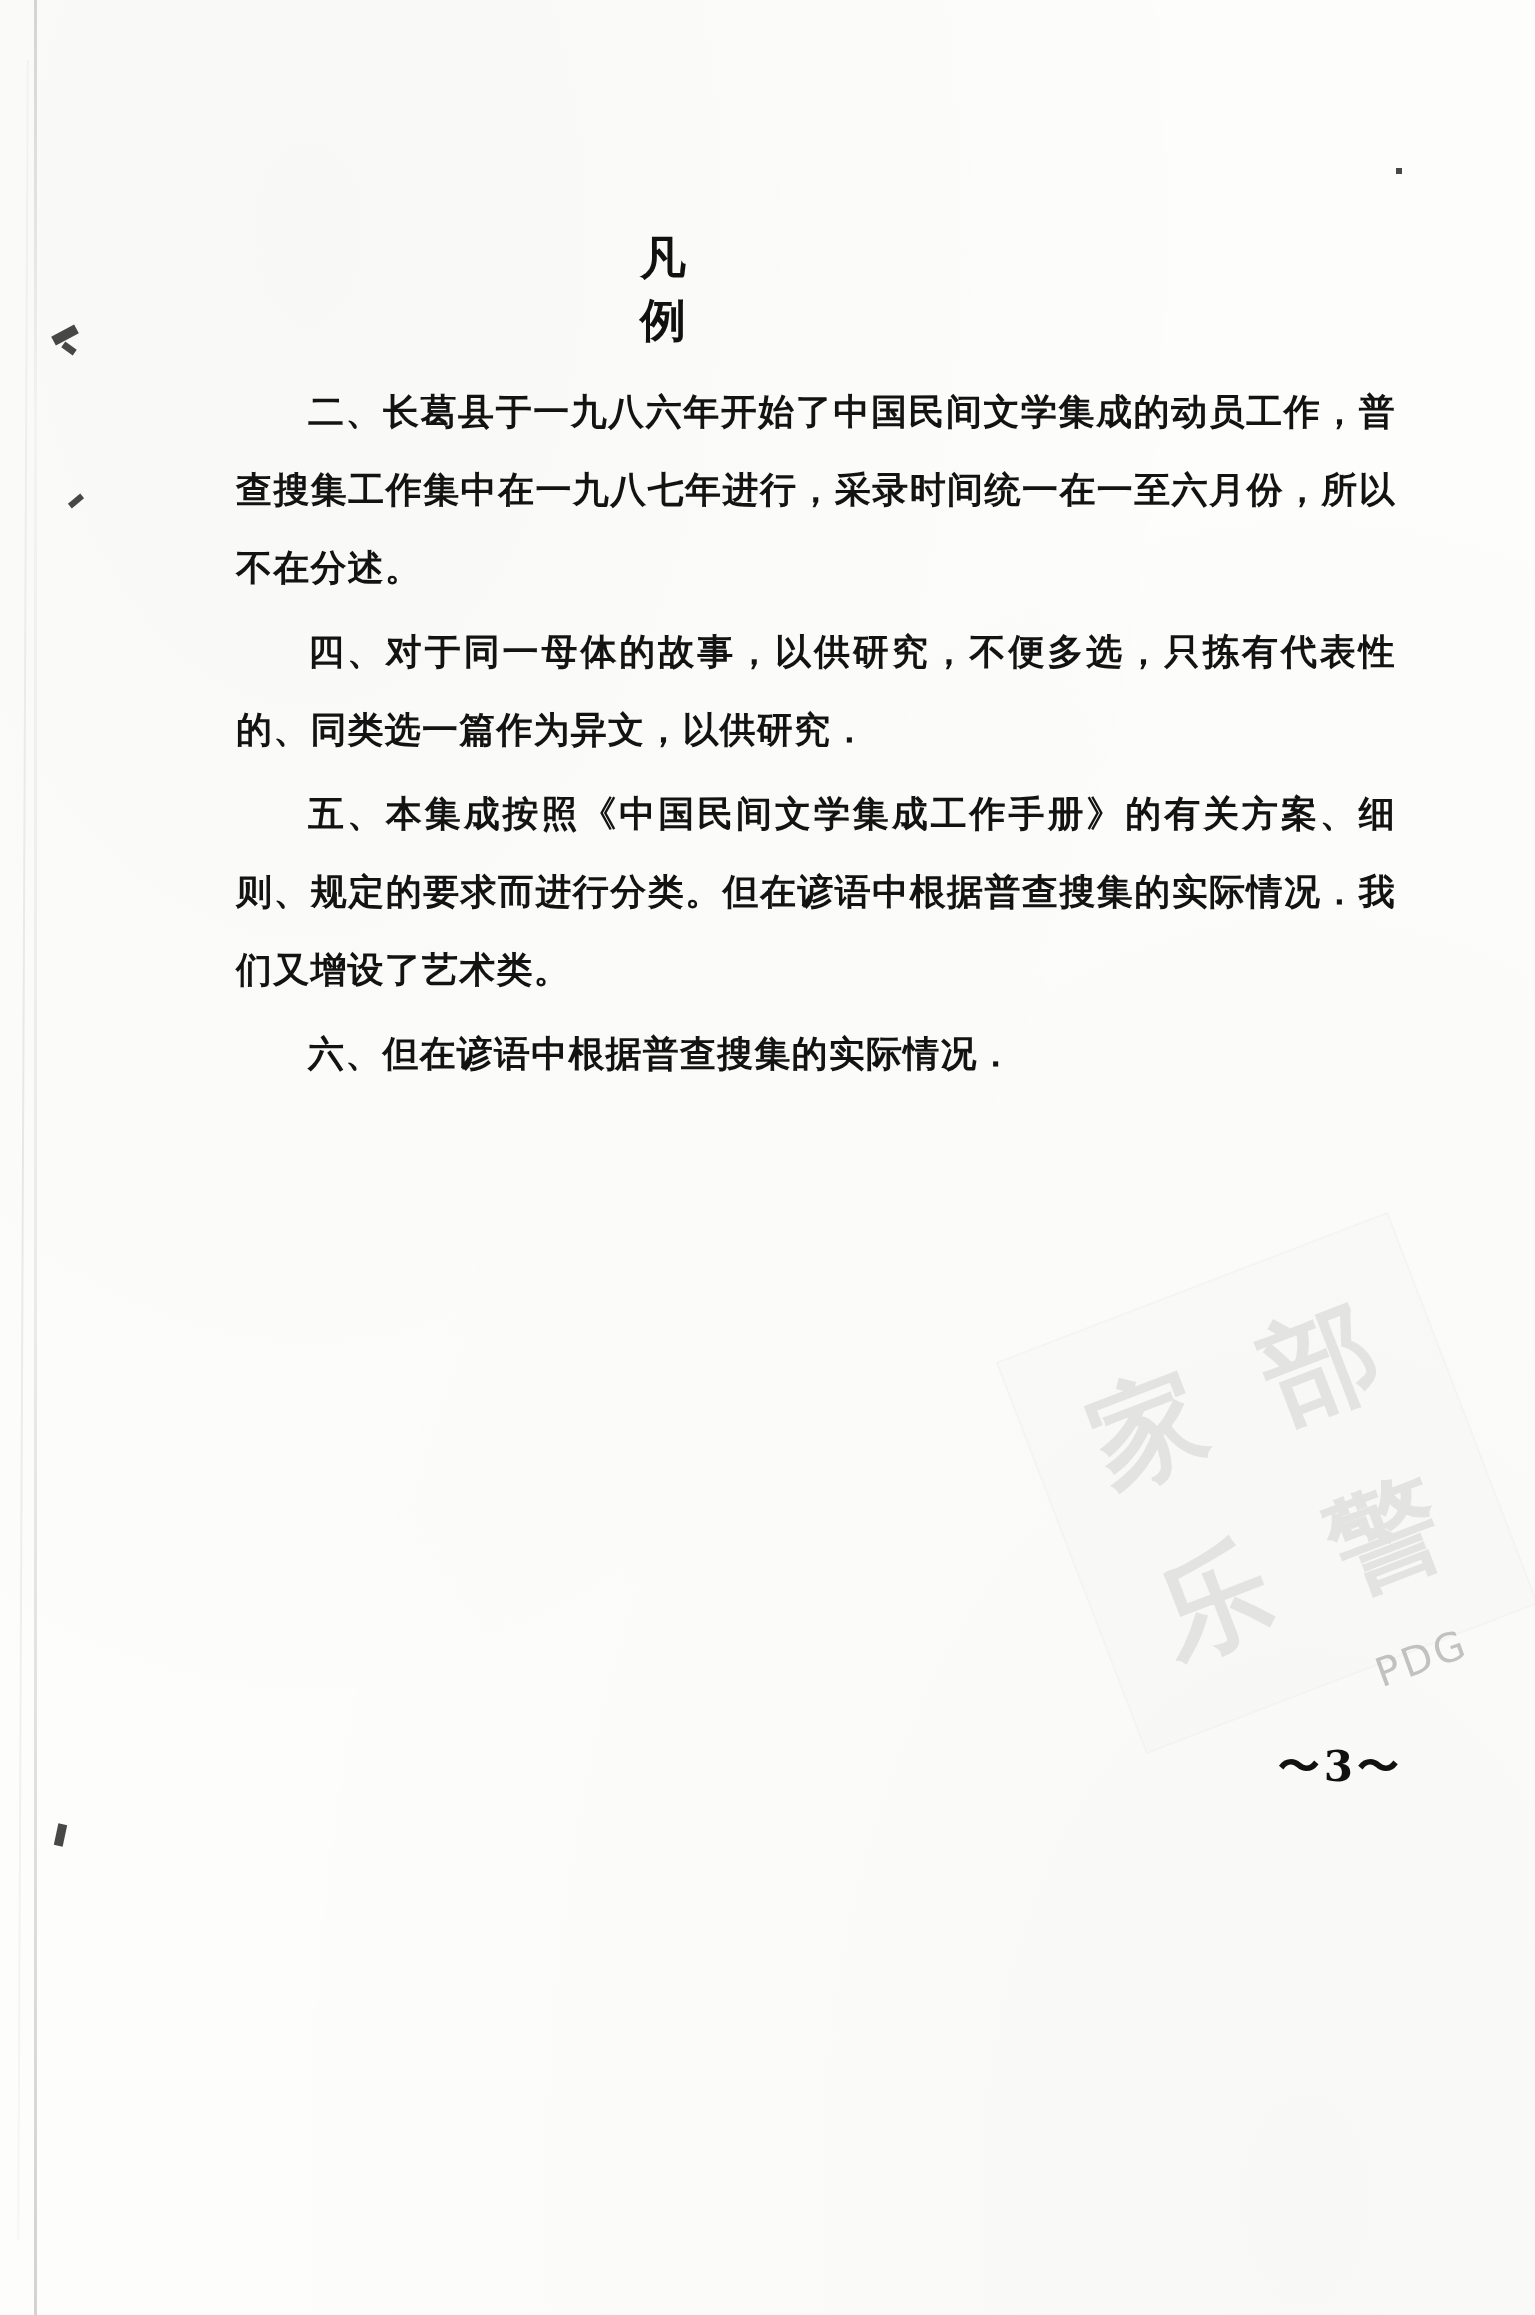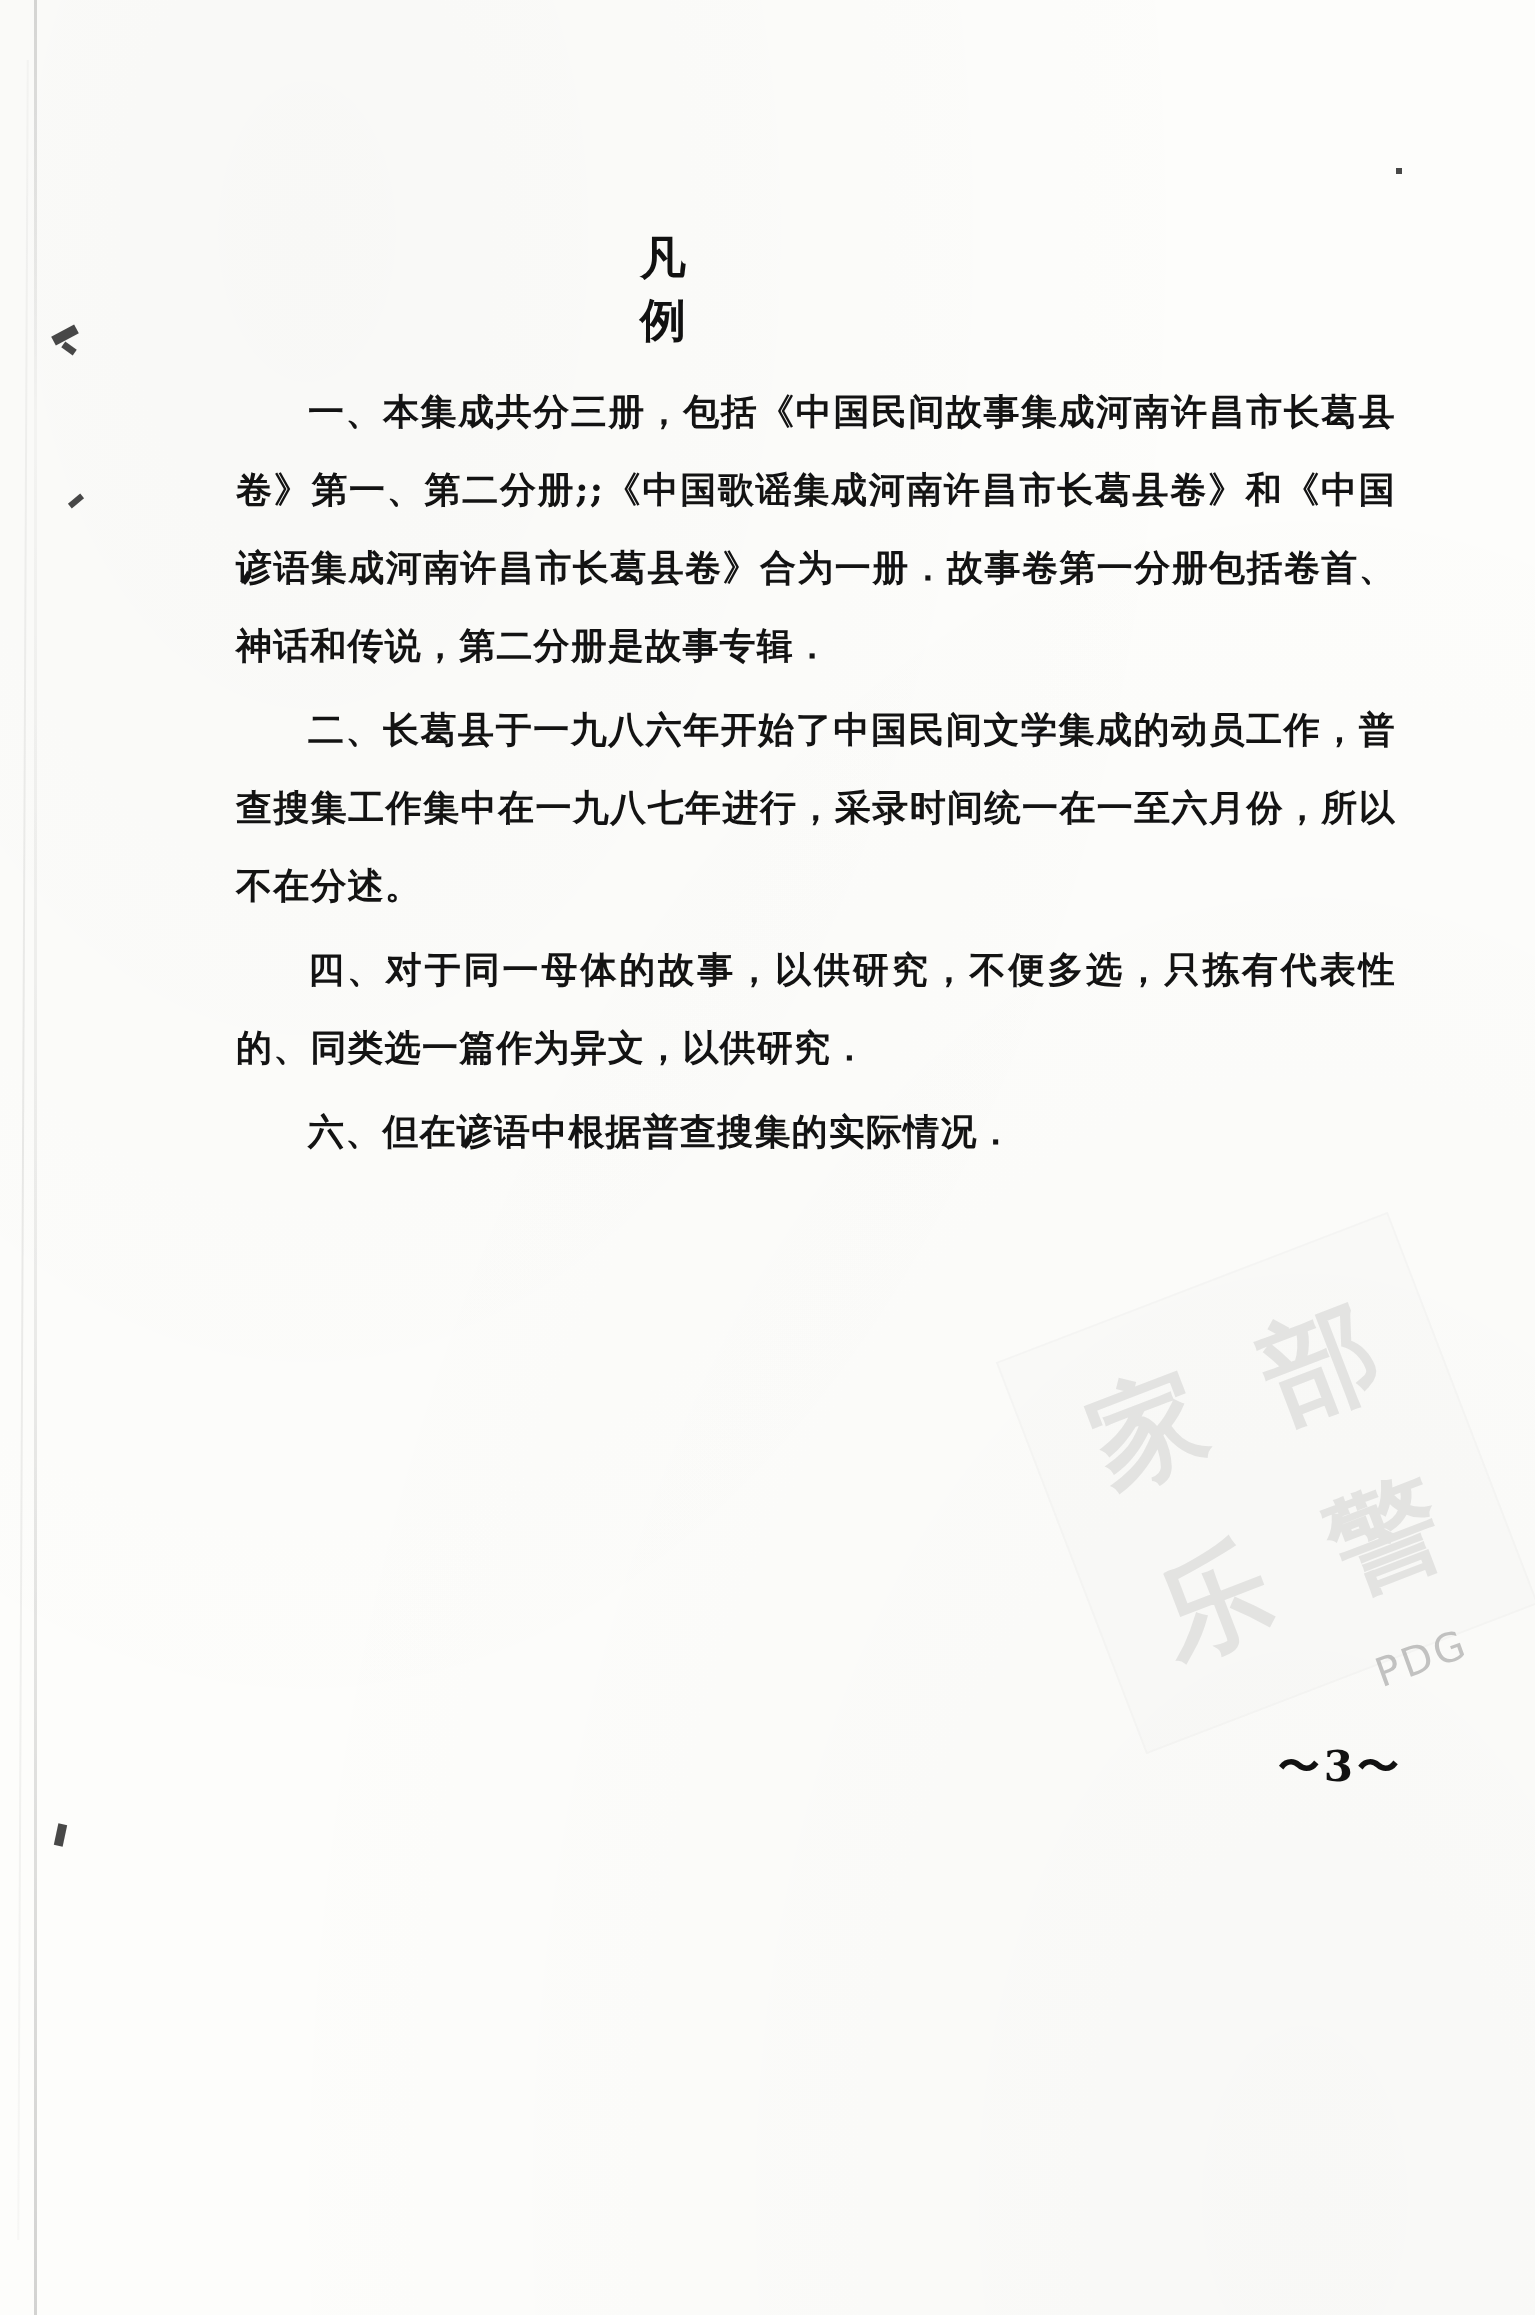--- a/index.html
+++ b/index.html
@@ -164,23 +164,23 @@
   <div class="speck" style="left:62px; top:345px; width:14px; height:7px; transform:rotate(35deg);"></div>
   <div class="speck" style="left:68px; top:498px; width:16px; height:6px; transform:rotate(-40deg);"></div>
   <div class="speck" style="left:56px; top:1824px; width:9px; height:22px; transform:rotate(12deg);"></div>
   <div class="speck" style="left:1396px; top:168px; width:6px; height:6px;"></div>
 
   <div id="content">
 
     <div id="doc-title">凡　　例</div>
 
     <div id="body-text">
-      <p class="para">一、本集成共分三册，包括《中国民间故事集成河南许昌市长葛县卷》第一、第二分册;;《中国歌谣集成河南许昌市长葛县卷》和《中国谚语集成河南许昌市长葛县卷》合为一册．故事卷第一分册包括卷首、神话和传说，第二分册是故事专辑．</p>
       <p class="para">二、长葛县于一九八六年开始了中国民间文学集成的动员工作，普查搜集工作集中在一九八七年进行，采录时间统一在一至六月份，所以　不在分述。</p>
       <p class="para">四、对于同一母体的故事，以供研究，不便多选，只拣有代表性的、同类选一篇作为异文，以供研究．</p>
+      <p class="para">五、本集成按照《中国民间文学集成工作手册》的有关方案、细则、规定的要求而进行分类。但在谚语中根据普查搜集的实际情况．我们又增设了艺术类。</p>
       <p class="para">六、但在谚语中根据普查搜集的实际情况．</p>
     </div>
 
     <div id="watermark">
       <div class="wm-box"></div>
       <div class="wm-chars">
         <span>家</span>
         <span>部</span>
         <span>乐</span>
         <span>警</span>

